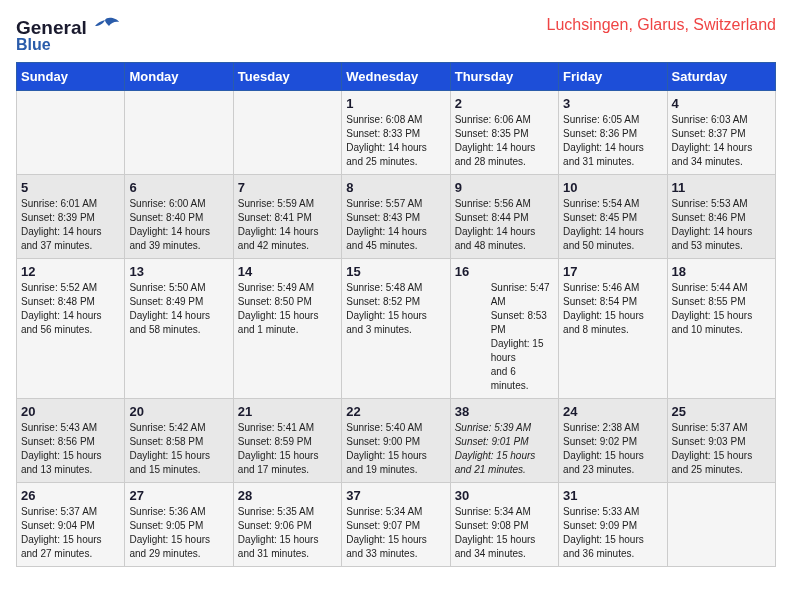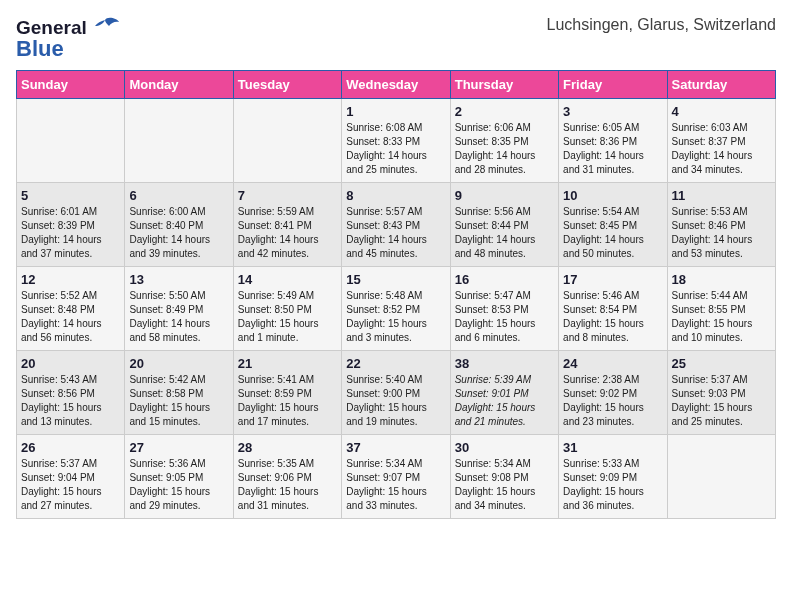--- a/index.html
+++ b/index.html
@@ -24,29 +24,29 @@
     .title-block {
       text-align: right;
     }
     .main-title {
       font-size: 36px;
       font-weight: bold;
       color: #1a1a2e;
     }
     .subtitle {
       font-size: 16px;
-      color: #404040;
+      color: #ef4444;
     }
     table {
       width: 100%;
       border-collapse: collapse;
       font-size: 11px;
     }
     thead tr th {
-      background-color: #ec4899;
+      background-color: #1d4ed8;
       color: #fff;
       padding: 6px 4px;
       text-align: left;
       font-size: 13px;
       font-weight: bold;
       border: 1px solid #2a5caa;
     }
     tbody tr td {
       vertical-align: top;
       padding: 5px 4px;
@@ -80,21 +80,21 @@
 
 <div class="header">
   <div class="logo">
     <div style="display:flex;align-items:center;gap:2px;">
       <span style="font-size:19px;font-weight:bold;color:#1a1a2e;">General</span>
       <svg width="28" height="24" viewBox="0 0 28 24" style="margin-left:2px;">
         <path d="M14 4 C16 0, 26 2, 28 6 C24 5, 20 7, 18 10 C16 8, 14 6, 14 4Z" fill="#2a5caa"></path>
         <path d="M14 4 C12 8, 8 10, 4 10 C6 7, 10 5, 14 4Z" fill="#2a5caa"></path>
       </svg>
     </div>
-    <span style="font-size:22px;font-weight:bold;color:#2a5caa;margin-top:-4px;">Blue</span>
+    <span style="font-size:16px;font-weight:bold;color:#2a5caa;margin-top:-4px;">Blue</span>
   </div>
   <div class="title-block">
     <div class="subtitle">Luchsingen, Glarus, Switzerland</div>
   </div>
 </div>
 
 <table>
   <thead>
     <tr>
     <th>Sunday</th>
@@ -215,21 +215,21 @@
         </td>
         <td>
           <div class="day-number">15</div>
           <div class="day-info" style="white-space: pre-line;">Sunrise: 5:48 AM
 Sunset: 8:52 PM
 Daylight: 15 hours
 and 3 minutes.</div>
         </td>
         <td>
           <div class="day-number">16</div>
-          <div class="day-info" style="white-space: pre-line;">Sunrise: 5:47 AM
+          <div class="day-info" style="white-space: pre-line; margin-left: 36px;">Sunrise: 5:47 AM
 Sunset: 8:53 PM
 Daylight: 15 hours
 and 6 minutes.</div>
         </td>
         <td>
           <div class="day-number">17</div>
           <div class="day-info" style="white-space: pre-line;">Sunrise: 5:46 AM
 Sunset: 8:54 PM
 Daylight: 15 hours
 and 8 minutes.</div>

